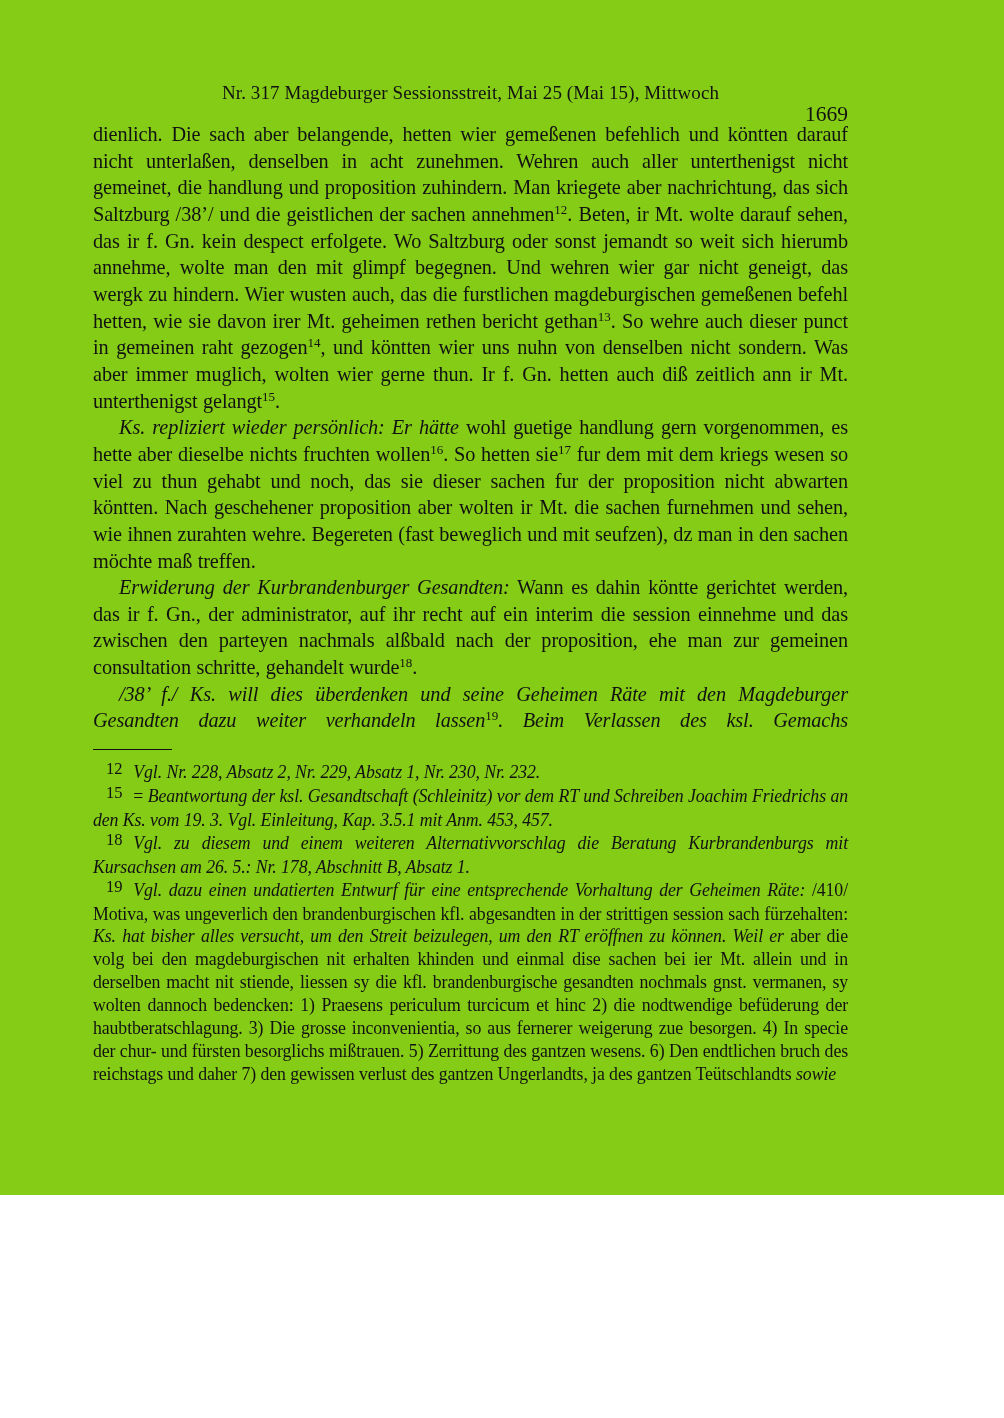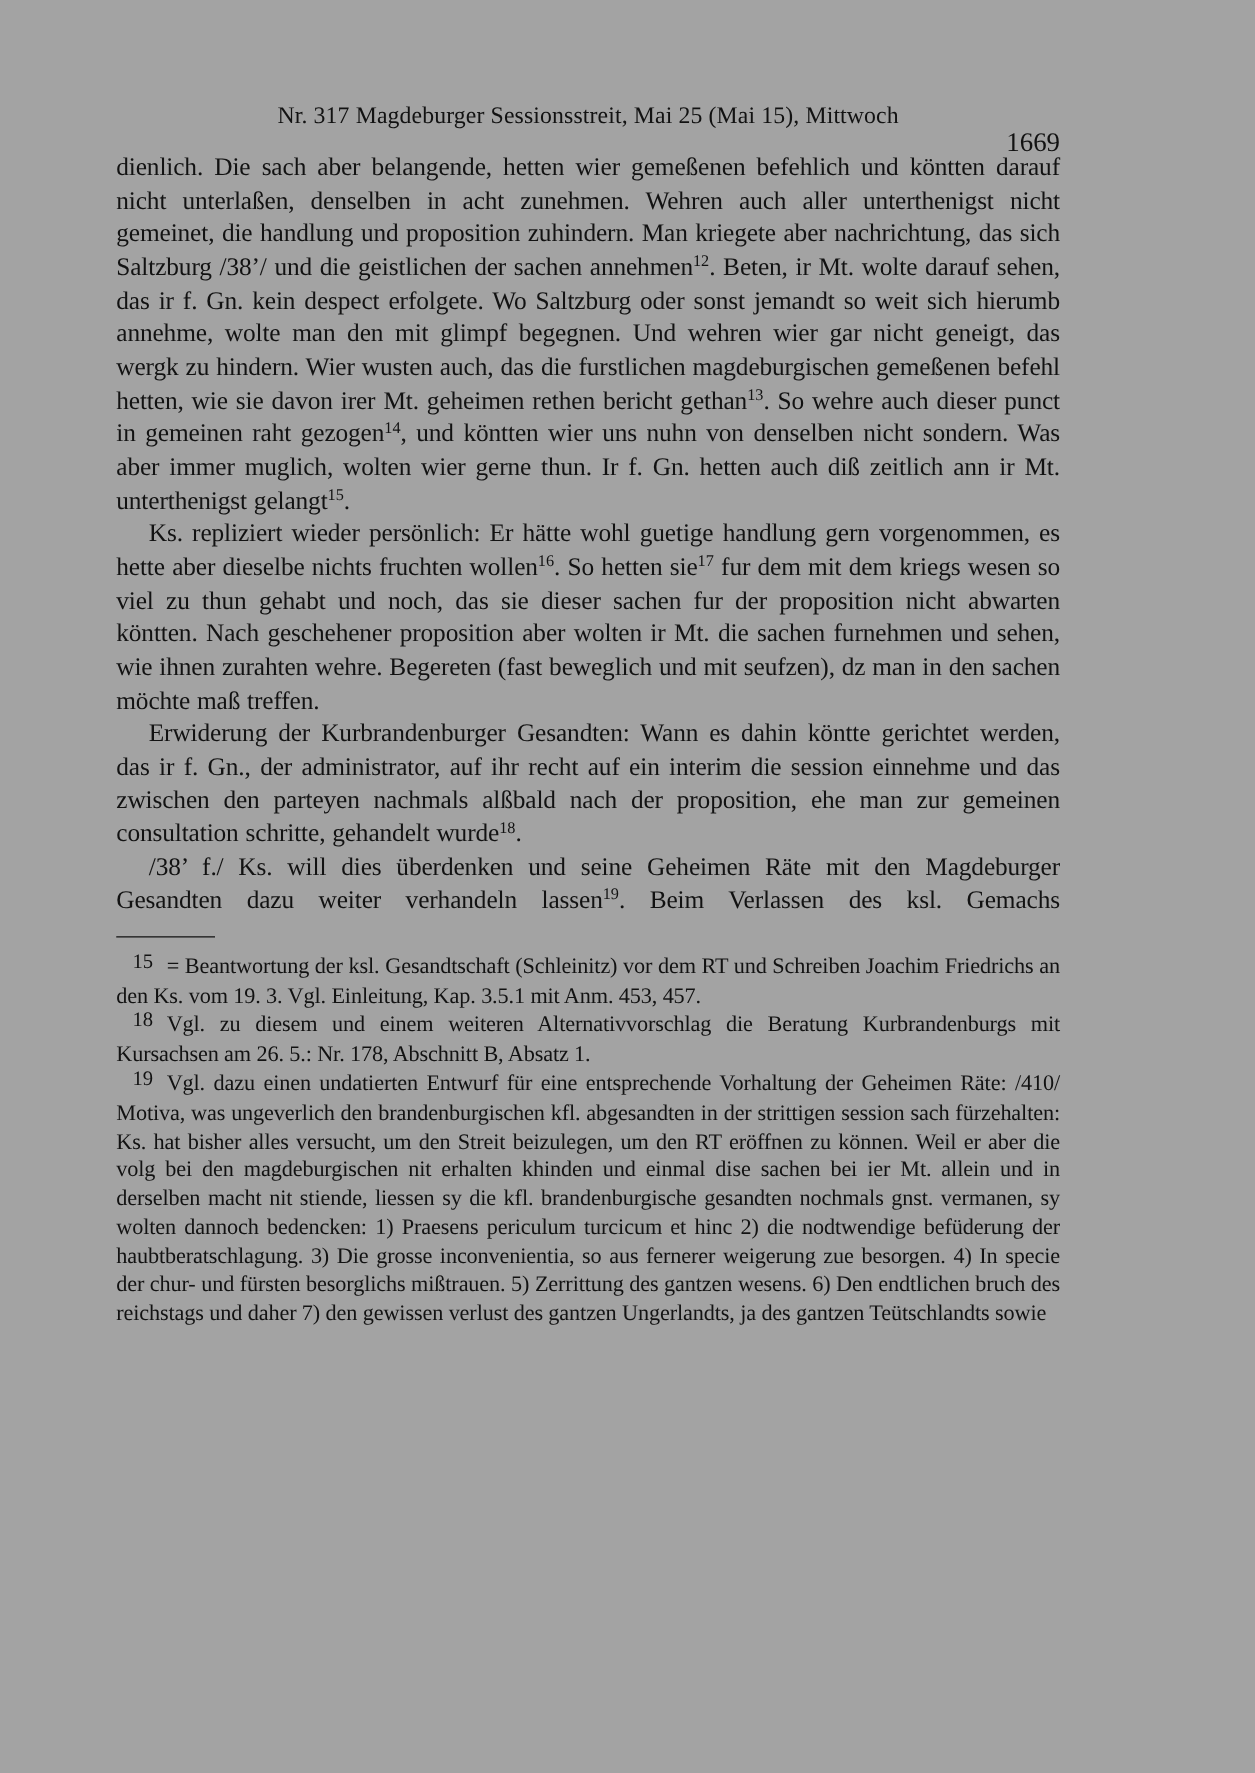--- a/index.html
+++ b/index.html
@@ -8,22 +8,22 @@
     width: 1004px;
     height: 1418px;
     position: relative;
     font-family: "Liberation Serif", "DejaVu Serif", serif;
     color: #121212;
     overflow: hidden;
   }
   .page {
     position: absolute;
     left: 0; top: 0;
-    width: 1004px; height: 1418px;
-    background: #a3a3a3;
+    width: 1004px; height: 1195px;
+    background: #84cc16;
   }
   .content {
     position: absolute;
     left: 93px;
     top: 82px;
     width: 755px;
   }
   
   .running-head {
     position: relative;
@@ -49,21 +49,21 @@
   .body-text {
     font-size: 20.3px;
     line-height: 26.65px;
     text-align: justify;
     letter-spacing: -0.1px;
     word-spacing: 0.5px;
   }
   .body-text p { margin: 0; }
   .body-text p.indent { text-indent: 26px; }
   .body-text p.justify-last { text-align-last: justify; }
-  .it { }
+  .it { font-style: italic; }
   sup.fn-marker {
     font-size: 13px;
     line-height: 0;
     vertical-align: baseline;
     position: relative;
     top: -7px;
     letter-spacing: 0;
   }
   
   .footnote-rule {
@@ -104,19 +104,20 @@
     <div class="body-text">
         <p class=""><span>dienlich. Die sach aber belangende, hetten wier gemeßenen befehlich und köntten darauf nicht unterlaßen, denselben in acht zunehmen. Wehren auch aller unterthenigst nicht gemeinet, die handlung und proposition zuhindern. Man kriegete aber nachrichtung, das sich Saltzburg /38’/ und die geistlichen der sachen annehmen</span><sup class="fn-marker">12</sup><span>. Beten, ir Mt. wolte darauf sehen, das ir f. Gn. kein despect erfolgete. Wo Saltzburg oder sonst jemandt so weit sich hierumb annehme, wolte man den mit glimpf begegnen. Und wehren wier gar nicht geneigt, das wergk zu hindern. Wier wusten auch, das die furstlichen magdeburgischen gemeßenen befehl hetten, wie sie davon irer Mt. geheimen rethen bericht gethan</span><sup class="fn-marker">13</sup><span>. So wehre auch dieser punct in gemeinen raht gezogen</span><sup class="fn-marker">14</sup><span>, und köntten wier uns nuhn von denselben nicht sondern. Was aber immer muglich, wolten wier gerne thun. Ir f. Gn. hetten auch diß zeitlich ann ir Mt. unterthenigst gelangt</span><sup class="fn-marker">15</sup><span>.</span></p>
         <p class="indent"><span class="it">Ks. repliziert wieder persönlich: Er hätte</span><span> wohl guetige handlung gern vorgenommen, es hette aber dieselbe nichts fruchten wollen</span><sup class="fn-marker">16</sup><span>. So hetten sie</span><sup class="fn-marker">17</sup><span> fur dem mit dem kriegs wesen so viel zu thun gehabt und noch, das sie dieser sachen fur der proposition nicht abwarten köntten. Nach geschehener proposition aber wolten ir Mt. die sachen furnehmen und sehen, wie ihnen zurahten wehre. Begereten (fast beweglich und mit seufzen), dz man in den sachen möchte maß treffen.</span></p>
         <p class="indent"><span class="it">Erwiderung der Kurbrandenburger Gesandten:</span><span> Wann es dahin köntte gerichtet werden, das ir f. Gn., der administrator, auf ihr recht auf ein interim die session einnehme und das zwischen den parteyen nachmals alßbald nach der proposition, ehe man zur gemeinen consultation schritte, gehandelt wurde</span><sup class="fn-marker">18</sup><span>.</span></p>
         <p class="indent justify-last"><span class="it">/38’ f./ Ks. will dies überdenken und seine Geheimen Räte mit den Magdeburger Gesandten dazu weiter verhandeln lassen</span><sup class="fn-marker">19</sup><span class="it">. Beim Verlassen des ksl. Gemachs</span></p>
       </div>
 
     <div class="footnote-rule" style="border-top-color: rgb(18, 18, 18);"></div>
 
     <div class="footnotes">
+        <p><span class="fn-num">12</span><span class="it">Vgl. Nr. 228, Absatz 2, Nr. 229, Absatz 1, Nr. 230, Nr. 232.</span></p>
         <p><span class="fn-num">15</span><span>= </span><span class="it">Beantwortung der ksl. Gesandtschaft (Schleinitz) vor dem RT und Schreiben Joachim Friedrichs an den Ks. vom 19. 3. Vgl. Einleitung, Kap. 3.5.1 mit Anm. 453, 457.</span></p>
         <p><span class="fn-num">18</span><span class="it">Vgl. zu diesem und einem weiteren Alternativvorschlag die Beratung Kurbrandenburgs mit Kursachsen am 26. 5.: Nr. 178, Abschnitt B, Absatz 1.</span></p>
         <p><span class="fn-num">19</span><span class="it">Vgl. dazu einen undatierten Entwurf für eine entsprechende Vorhaltung der Geheimen Räte:</span><span> /410/ Motiva, was ungeverlich den brandenburgischen kfl. abgesandten in der strittigen session sach fürzehalten: </span><span class="it">Ks. hat bisher alles versucht, um den Streit beizulegen, um den RT eröffnen zu können. Weil er </span><span>aber die volg bei den magdeburgischen nit erhalten khinden und einmal dise sachen bei ier Mt. allein und in derselben macht nit stiende, liessen sy die kfl. brandenburgische gesandten nochmals gnst. vermanen, sy wolten dannoch bedencken: 1) Praesens periculum turcicum et hinc 2) die nodtwendige befüderung der haubtberatschlagung. 3) Die grosse inconvenientia, so aus fernerer weigerung zue besorgen. 4) In specie der chur- und fürsten besorglichs mißtrauen. 5) Zerrittung des gantzen wesens. 6) Den endtlichen bruch des reichstags und daher 7) den gewissen verlust des gantzen Ungerlandts, ja des gantzen Teütschlandts </span><span class="it">sowie</span></p>
       </div>
 
   </div>
 </div>
 
 </body></html>

